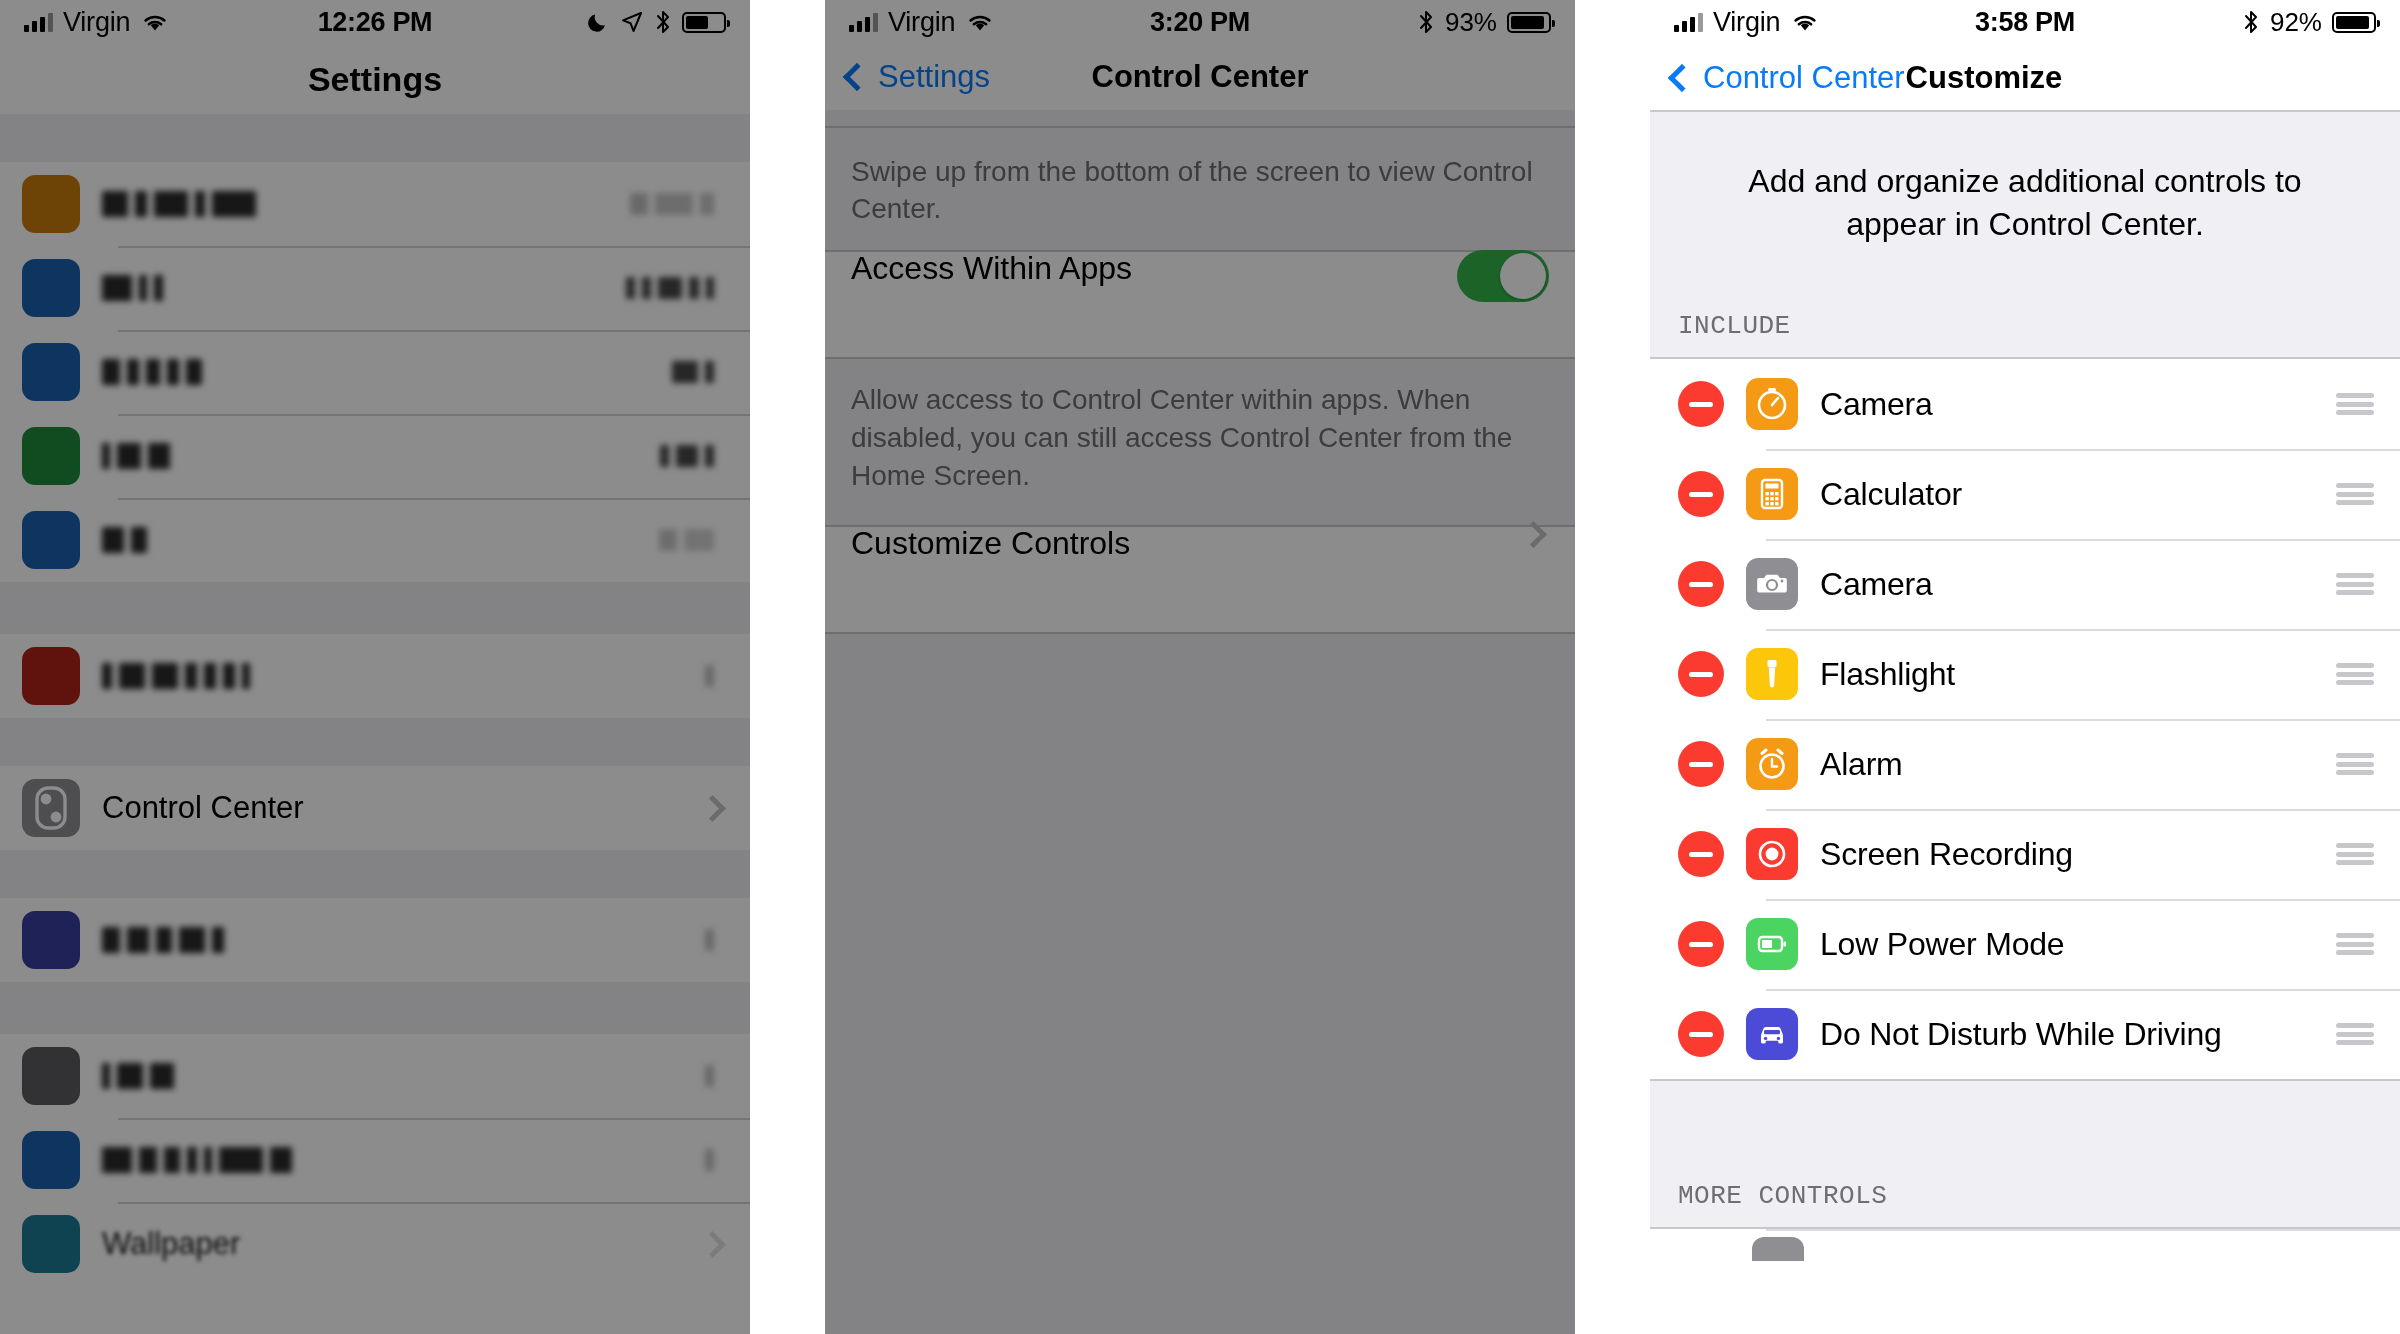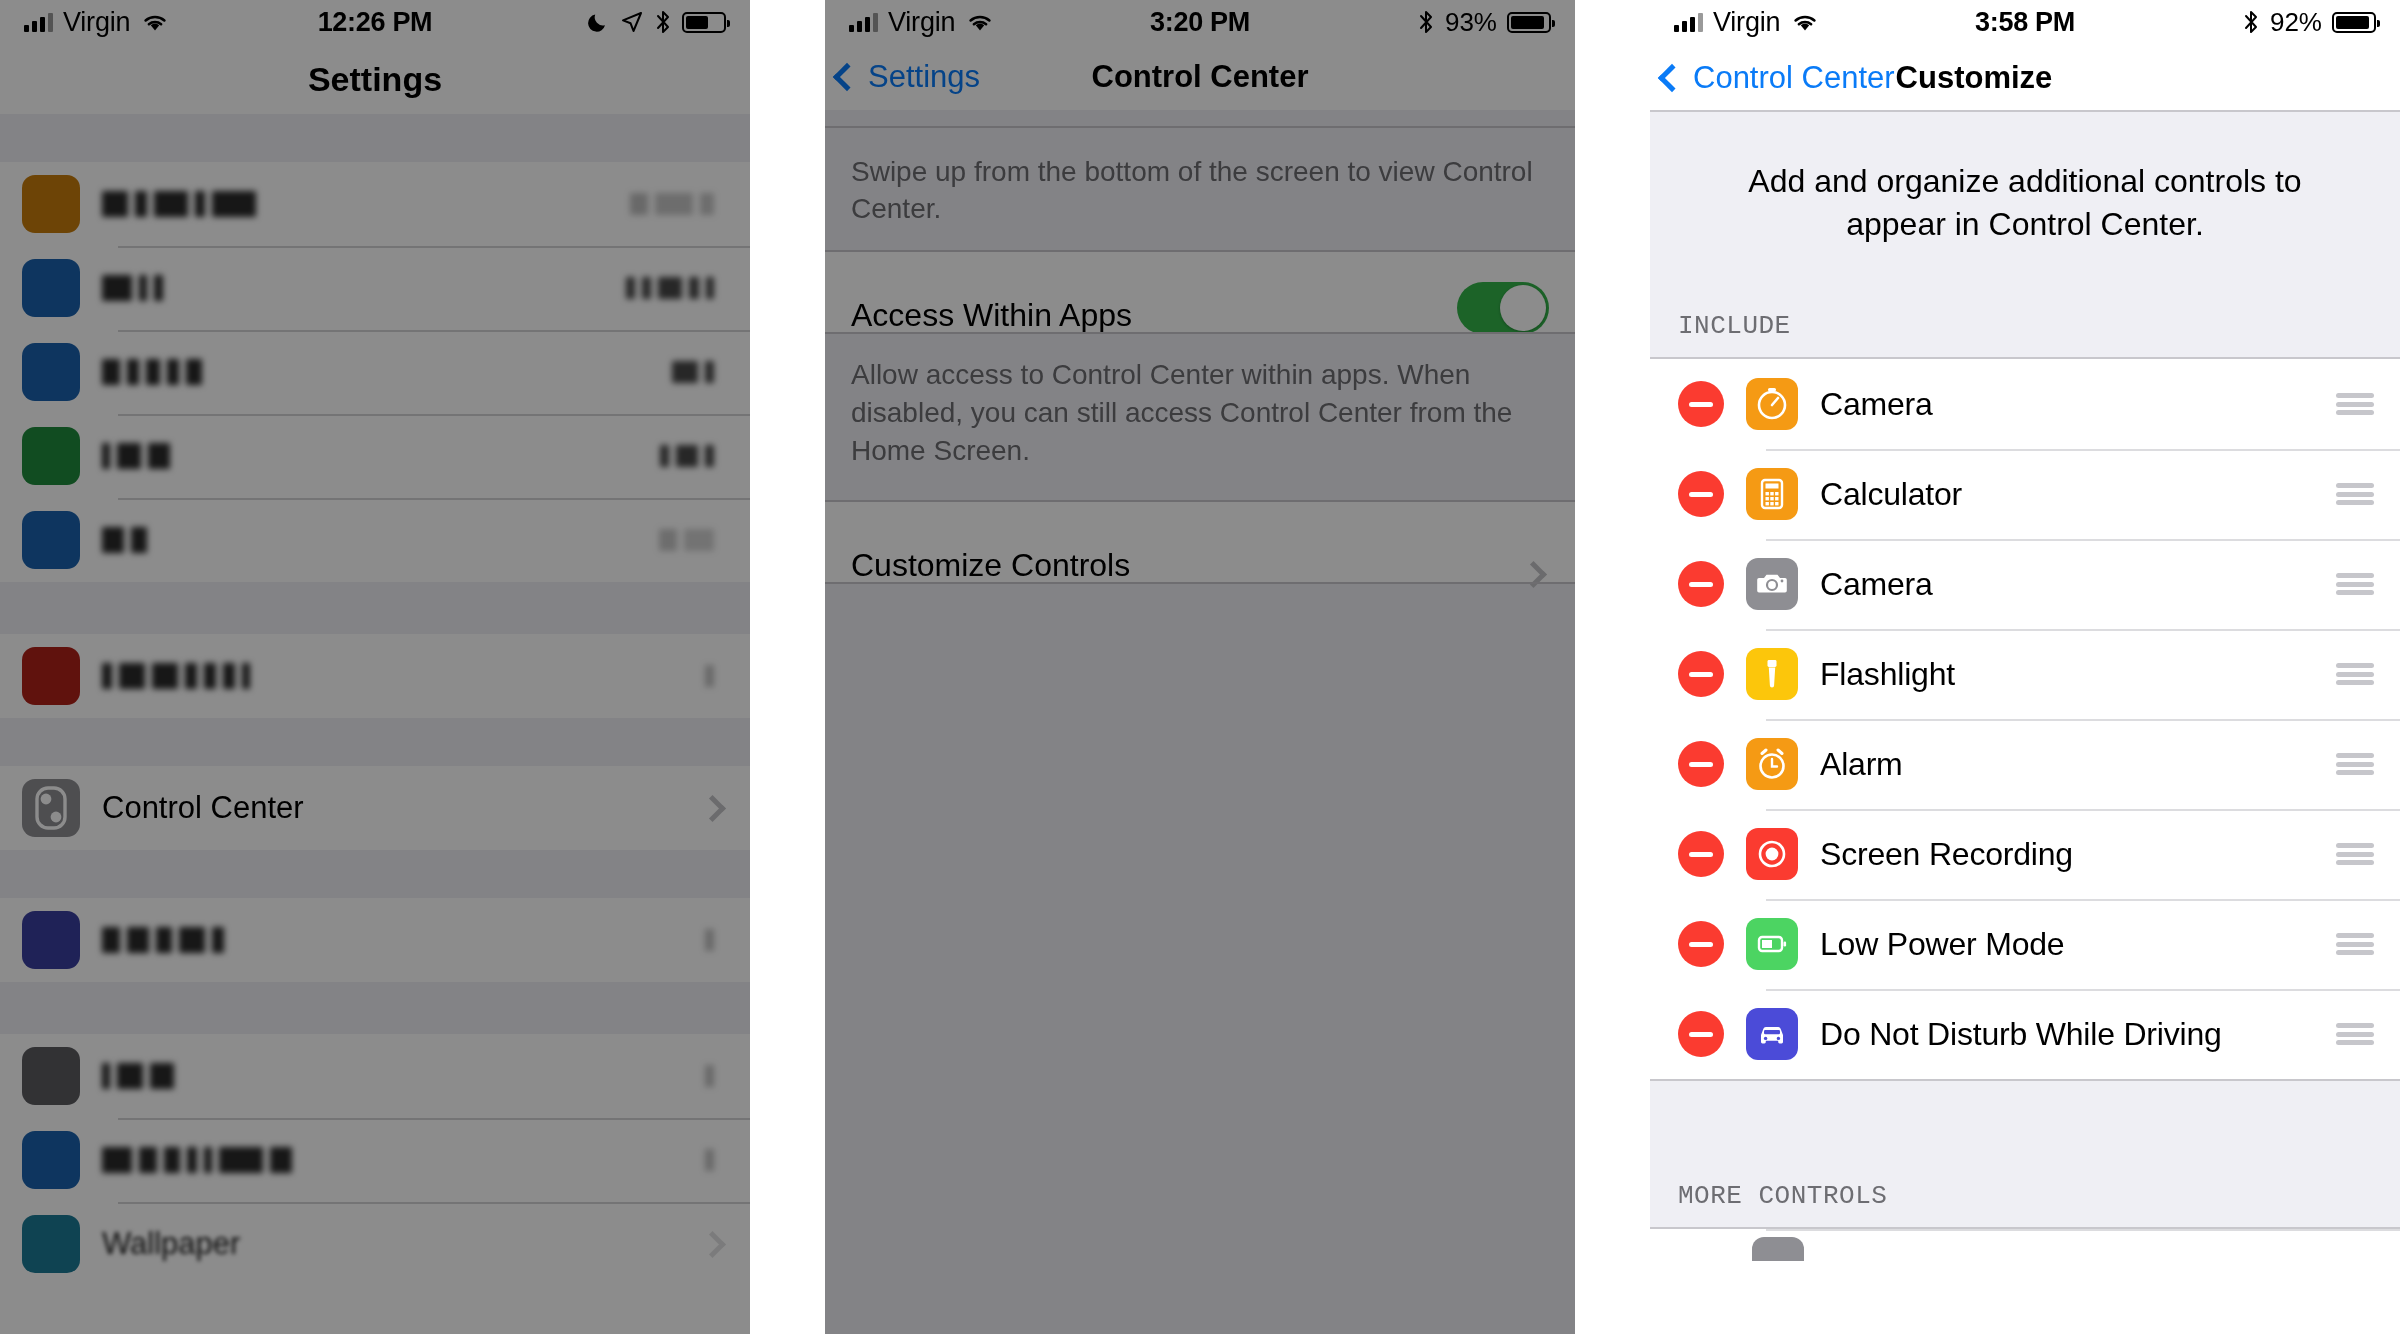--- a/index.html
+++ b/index.html
@@ -41,21 +41,21 @@
     width:44px;height:21px;border:2px solid #000;border-radius:5px;
     position:relative;box-sizing:border-box;padding:2px;
   }
   .batt::after{content:"";position:absolute;right:-6px;top:6px;width:3px;height:7px;background:#000;border-radius:0 2px 2px 0;}
   .batt > span{display:block;height:100%;background:#000;border-radius:2px;}
   .pct{font-size:26px;}
 
   
   .navbar{
     position:relative;height:66px;display:flex;align-items:center;
-    padding:0 12px;box-sizing:border-box;z-index:5;
+    padding:0 22px;box-sizing:border-box;z-index:5;
   }
   .navbar .back{display:flex;align-items:center;color:#0a7bf7;font-size:31px;gap:4px;}
   .chev-l{width:15px;height:15px;border-left:5px solid #0a7bf7;border-bottom:5px solid #0a7bf7;transform:rotate(45deg);margin-right:7px;}
   .nav-title-center{position:absolute;left:0;right:0;text-align:center;font-size:31px;font-weight:bold;color:#000;}
   .nav-title-inline{font-size:31px;font-weight:bold;color:#000;margin-left:1px;}
 
   
   .p1 .navbar{height:70px;justify-content:center;}
   .p1 .nav-title-center{font-size:34px;}
   .sectiongap{height:48px;background:#efeff4;}
@@ -74,21 +74,21 @@
   .blurtail i{display:block;background:#474747;height:22px;border-radius:1px;}
   .ccrow{background:#fff;}
 
   
   .p2 .body{background:#efeff4;height:calc(1334px - 110px);}
   .grouphdr{
     padding:26px 16px 22px 26px;font-size:28px;line-height:1.32;color:#6d6d72;
     background:#efeff4;box-sizing:border-box;
   }
   .cell{
-    display:flex;align-items:flex-end;height:84px;background:#fff;
+    display:flex;align-items:flex-start;height:109px;background:#fff;
     padding:0 26px;box-sizing:border-box;position:relative;
   }
   .cell .ctext{font-size:32px;color:#000;flex:1;}
   .toggle{
     width:92px;height:52px;border-radius:26px;background:#34b44a;position:relative;flex:0 0 auto;
   }
   .toggle span{position:absolute;top:3px;right:3px;width:46px;height:46px;border-radius:50%;background:#fff;box-shadow:0 1px 3px rgba(0,0,0,.25);}
   .footnote{
     padding:22px 26px 30px 26px;font-size:28px;line-height:1.36;color:#6d6d72;background:#efeff4;
   }

